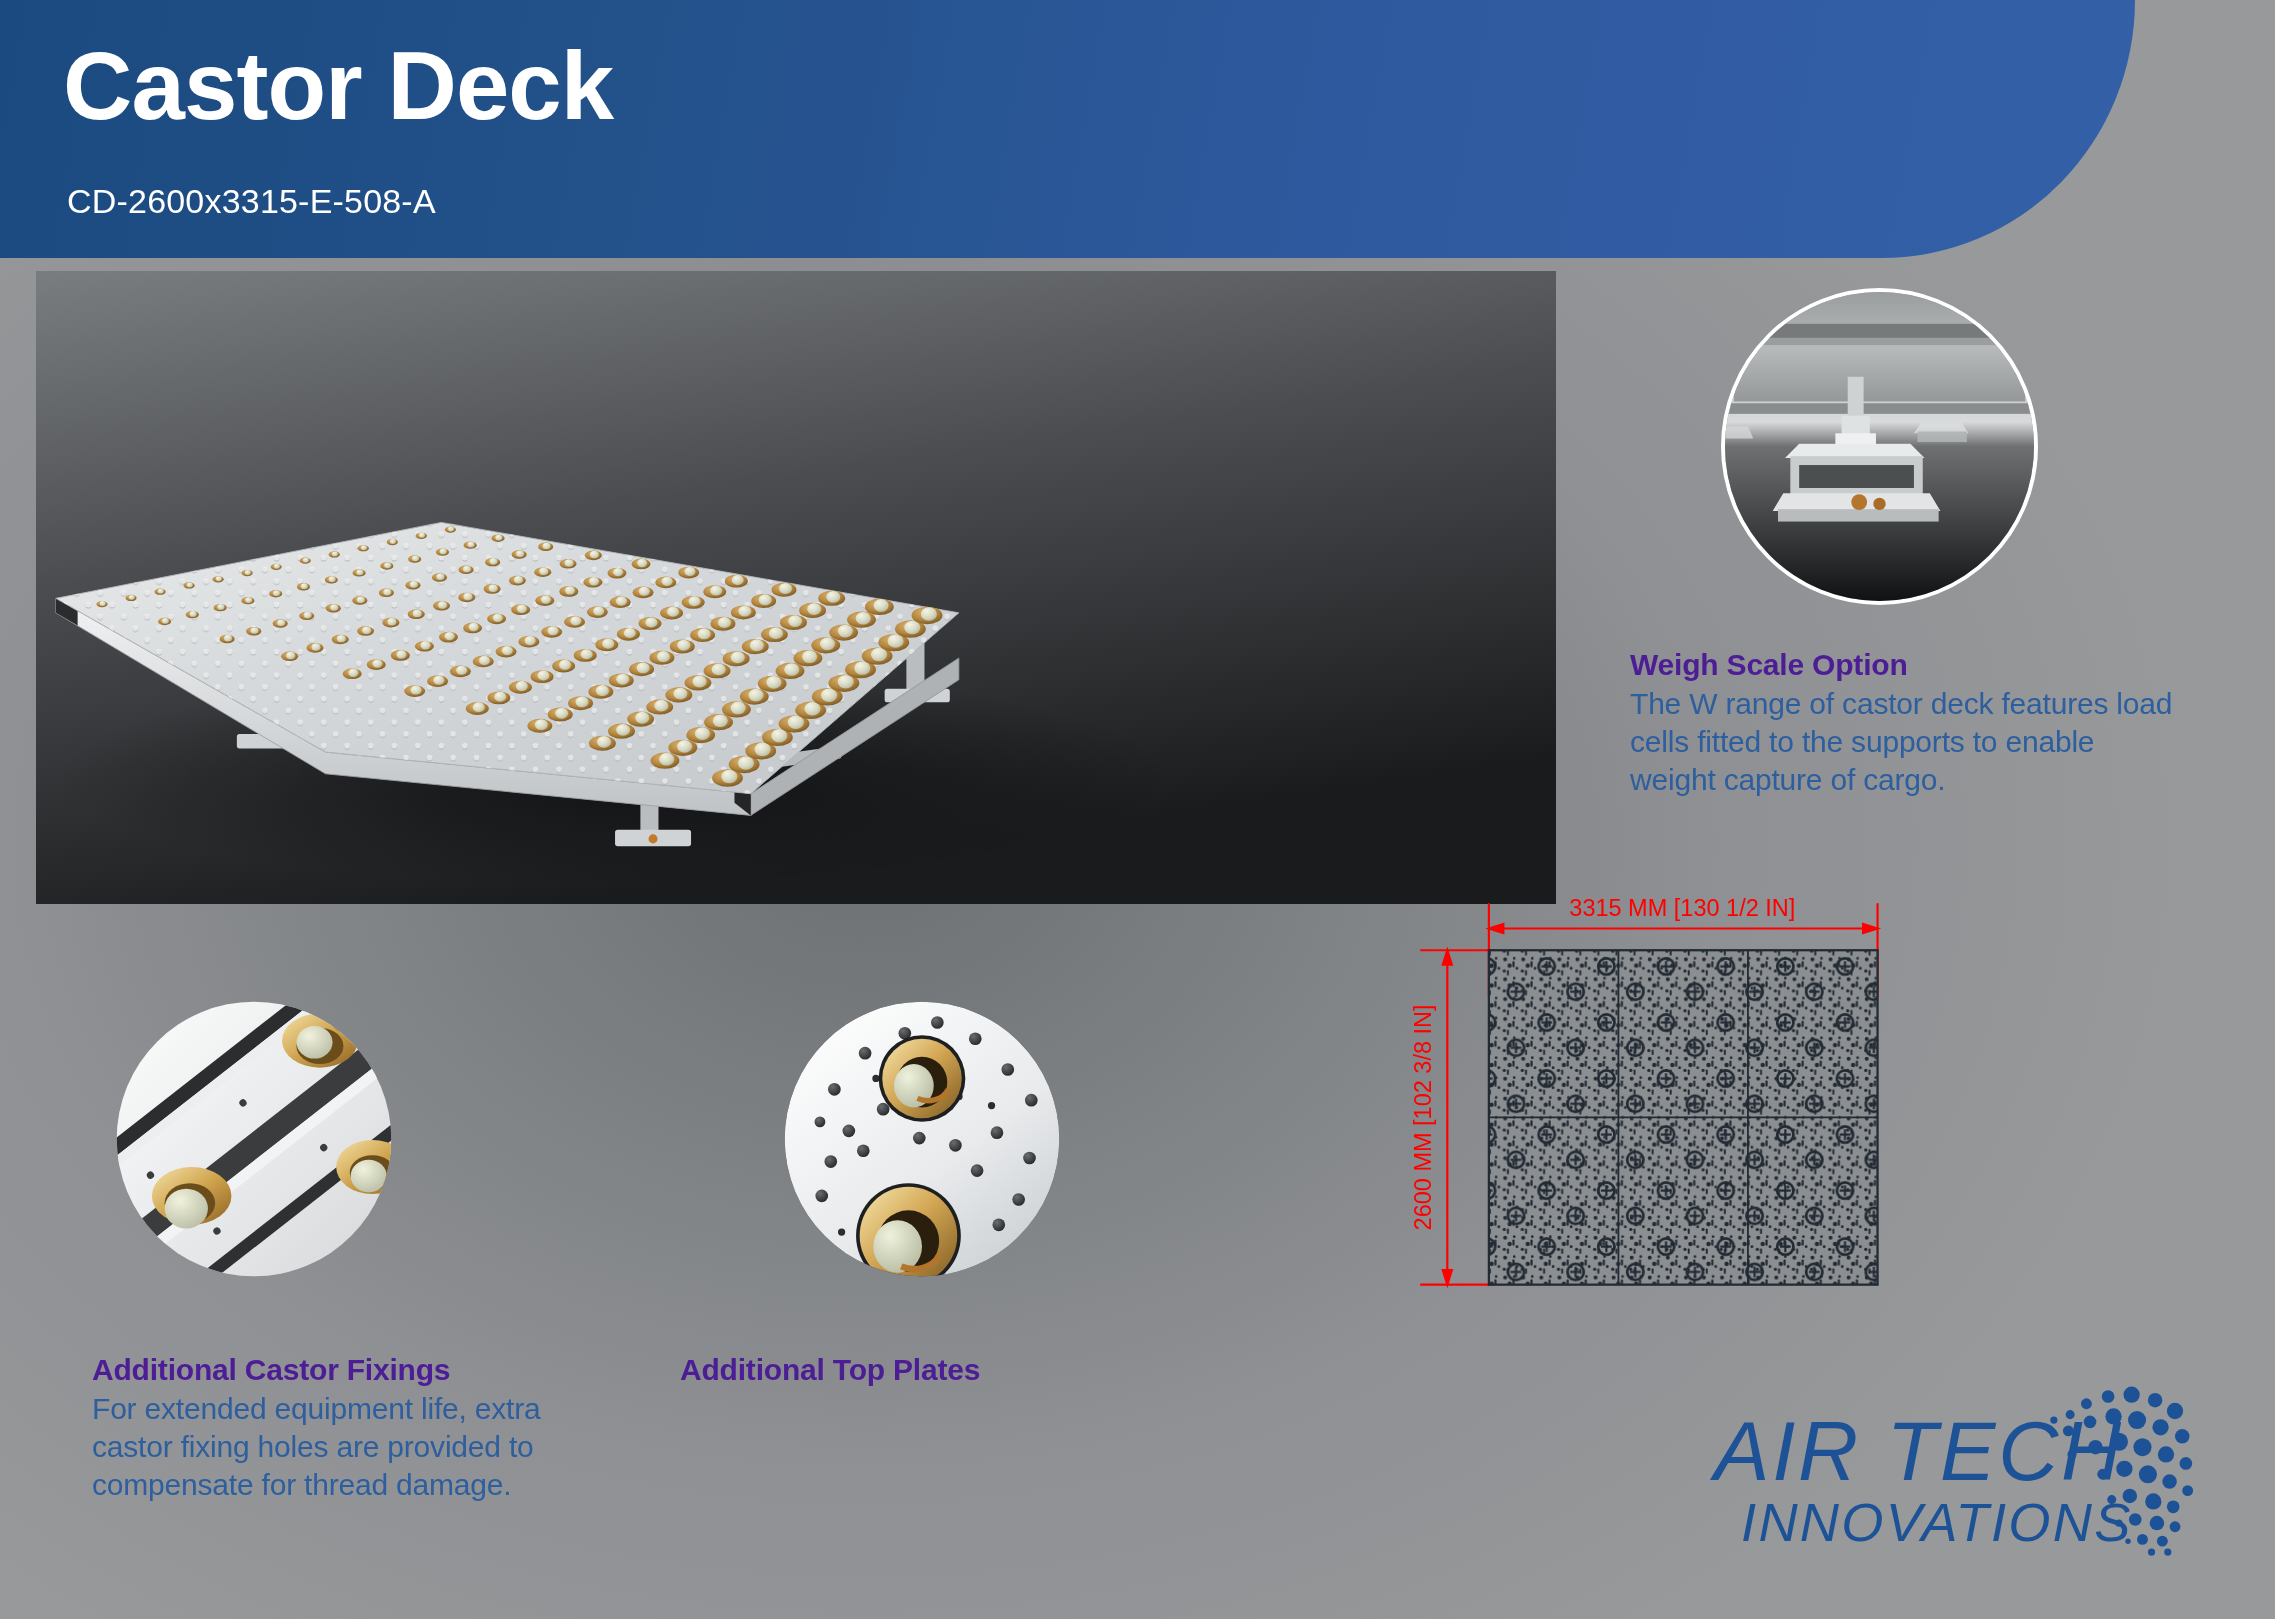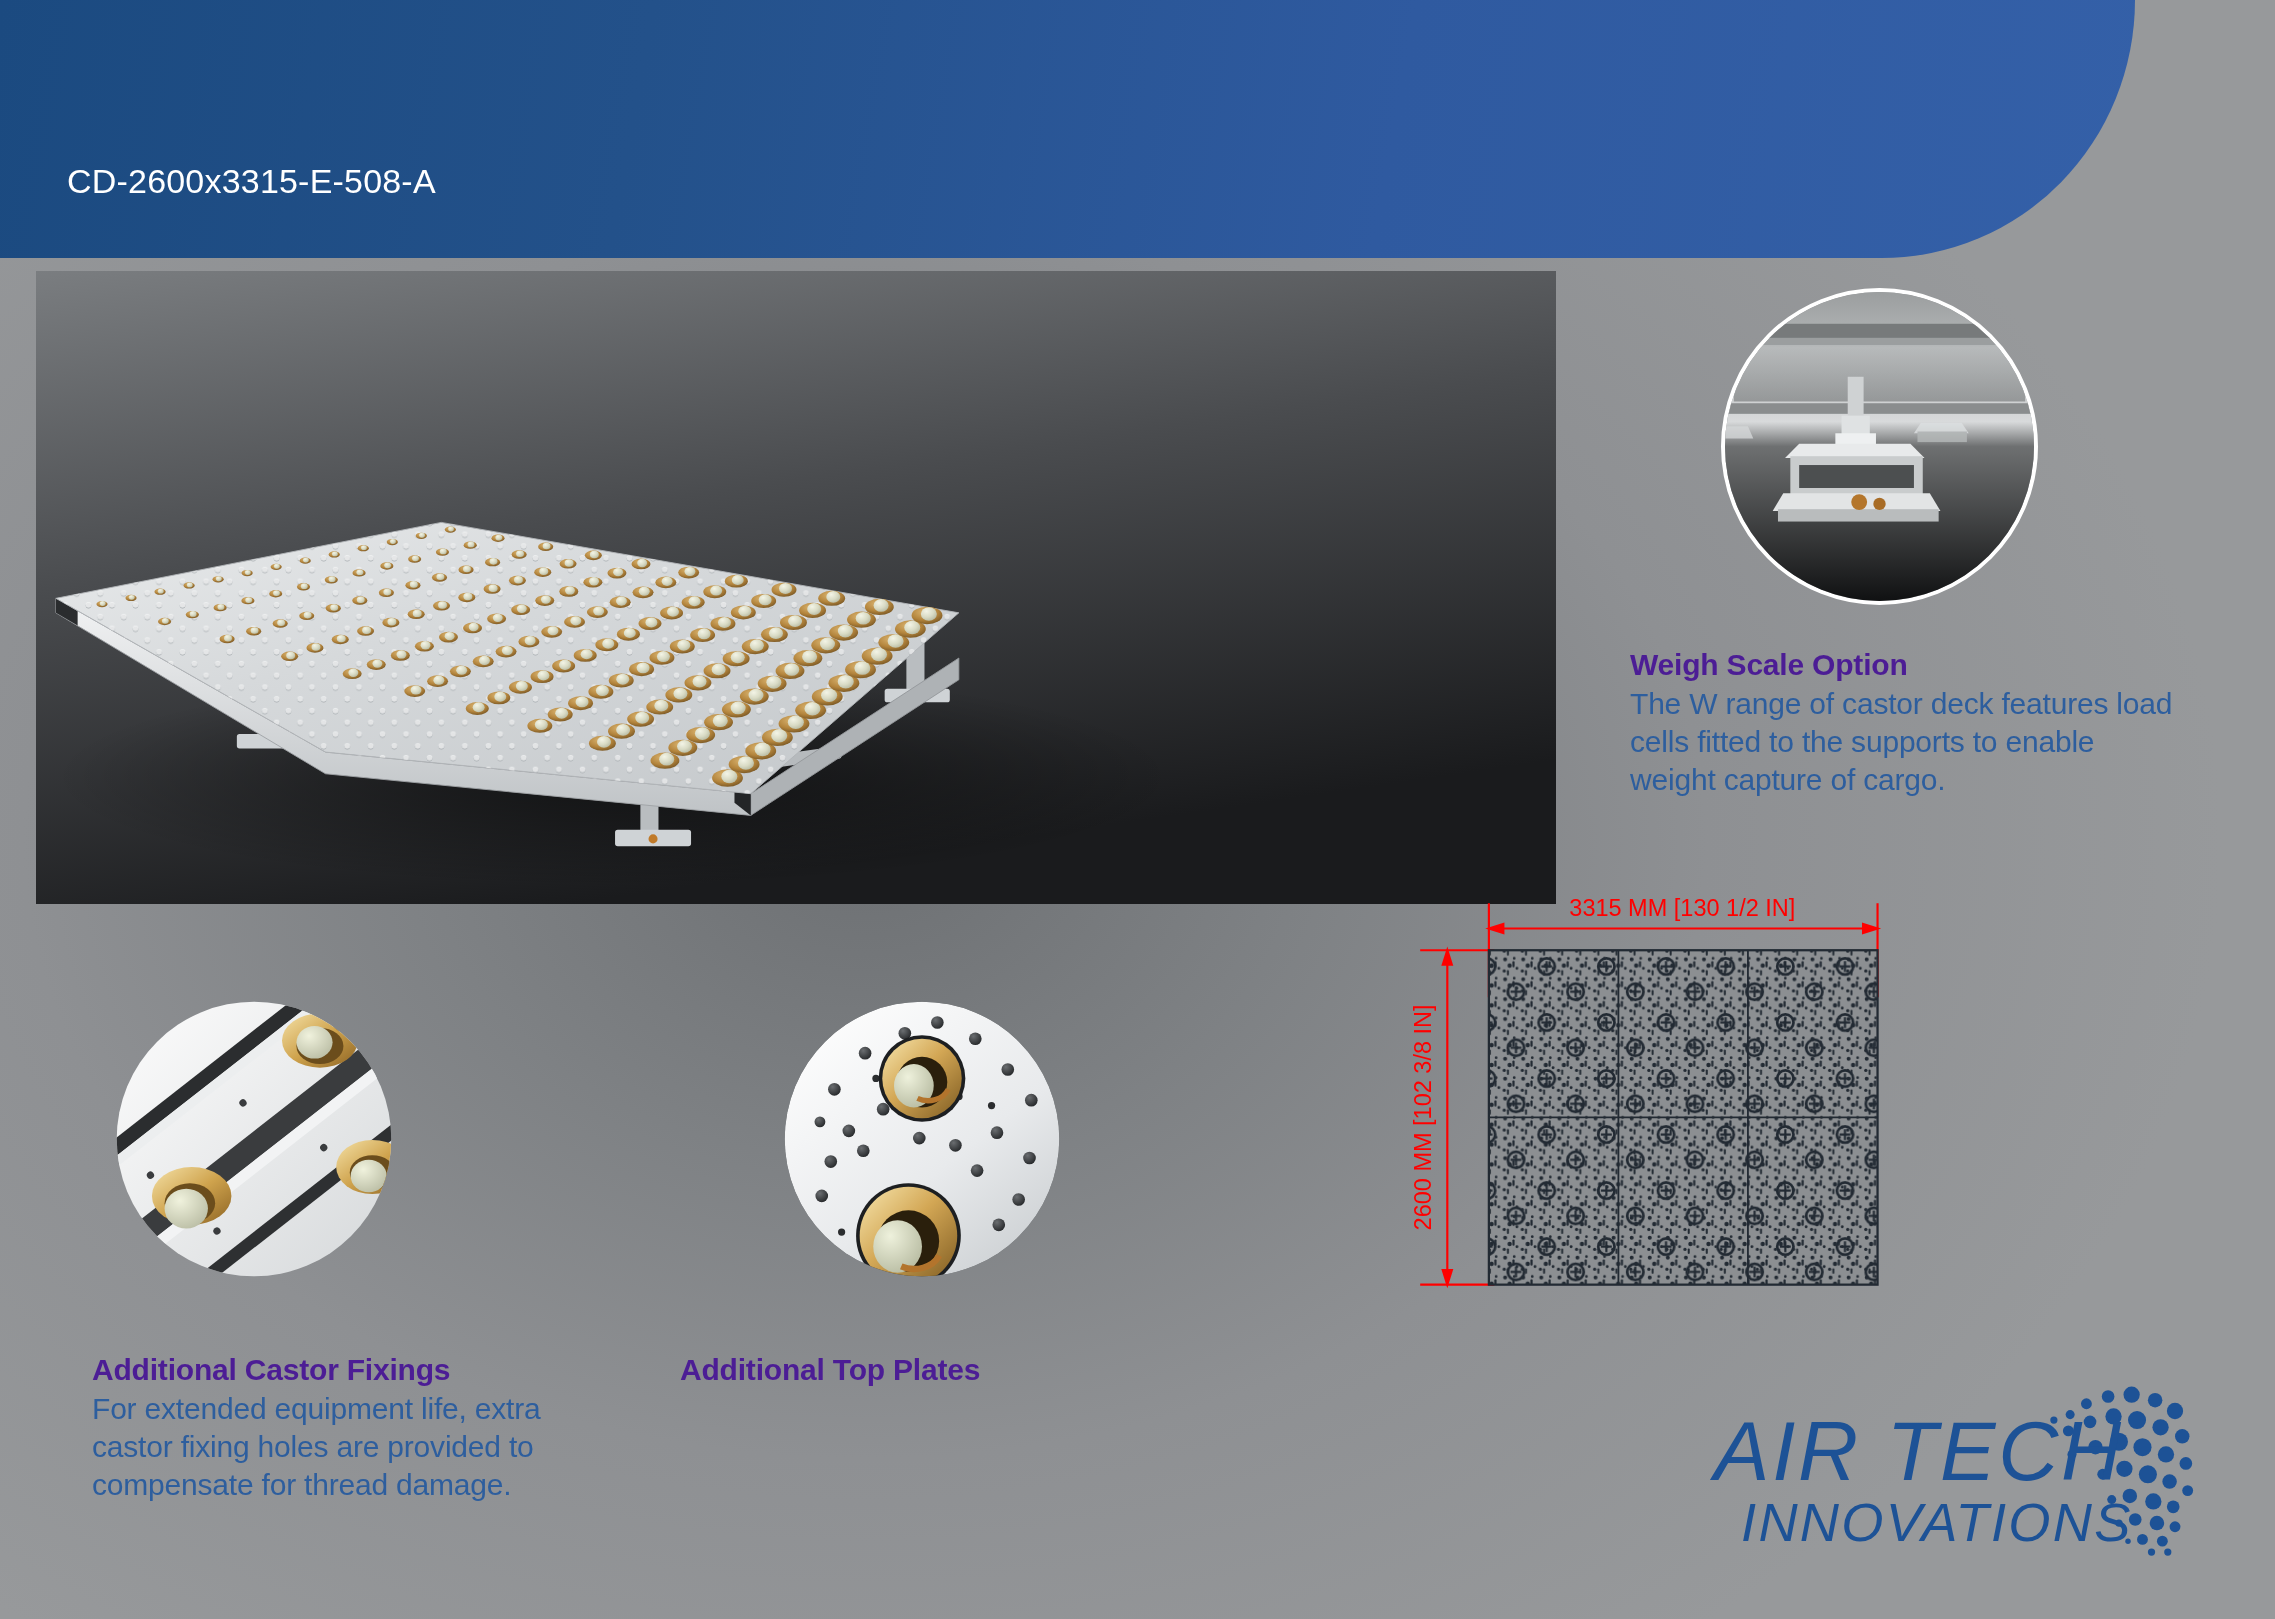--- a/index.html
+++ b/index.html
@@ -21,21 +21,21 @@
     background:linear-gradient(100deg, #1b4a80 0%, #23518a 30%, #2f5aa0 65%, #3460a8 100%);
     border-bottom-right-radius:253px 258px;
     overflow:hidden;
   }
   .header-title {
     position:absolute; left:63px; top:38px;
     font-size:96px; font-weight:bold; color:#ffffff;
     letter-spacing:-0.9px; line-height:1;
   }
   .header-sub {
-    position:absolute; left:67px; top:162px;
+    position:absolute; left:67px; top:182px;
     font-size:34px; color:#ffffff; letter-spacing:0.2px;
   }
 
   
   .hero { position:absolute; left:36px; top:271px; width:1520px; height:633px; }
   .hero svg { width:100%; height:100%; display:block; }
 
   
   .inset { position:absolute; border-radius:50%; overflow:hidden;
            border:4.5px solid #ffffff; }
@@ -65,20 +65,21 @@
   .drawing svg { width:100%; height:100%; display:block; overflow:visible; }
 
   
   .logo { position:absolute; left:1710px; top:1364px; width:516px; height:226px;font-style:italic; }
   .logo svg { width:100%; height:100%; display:block; }
 </style>
 </head>
 <body>
 
 <div class="header">
+  <div class="header-title">Castor Deck</div>
   <div class="header-sub">CD-2600x3315-E-508-A</div>
 </div>
 
 <div class="hero">
   <svg viewBox="0 0 1680 700" preserveAspectRatio="none">
     <defs>
       <linearGradient id="floorG" x1="0" y1="0" x2="0.35" y2="1">
         <stop offset="0" stop-color="#7a7d80"></stop>
         <stop offset="0.45" stop-color="#4a4c4f"></stop>
         <stop offset="1" stop-color="#1a1b1d"></stop>

